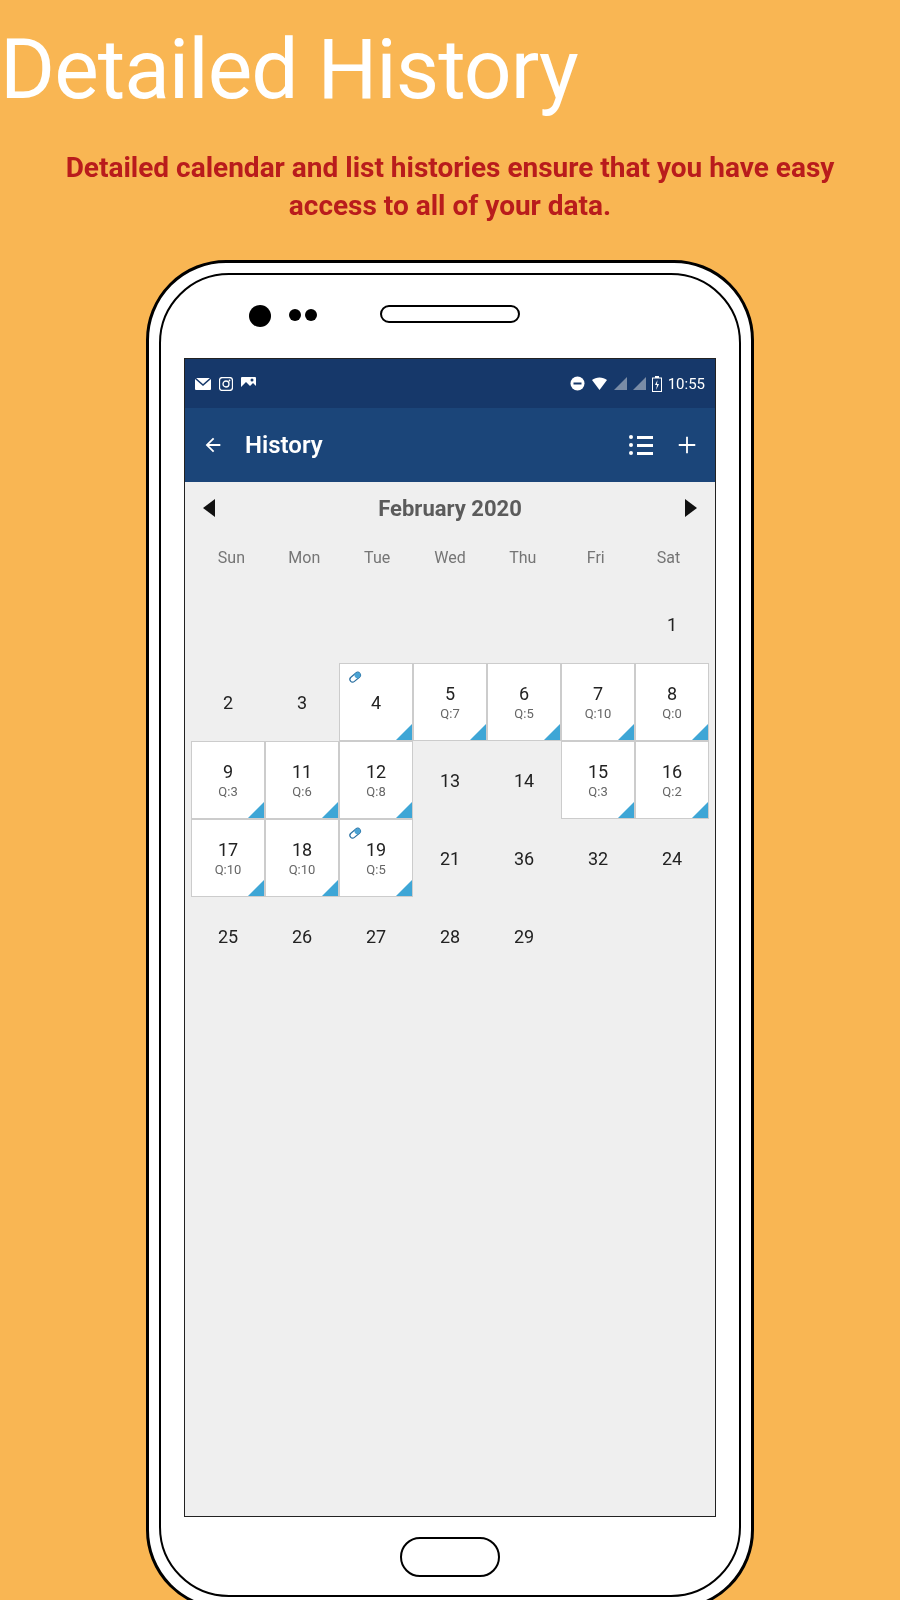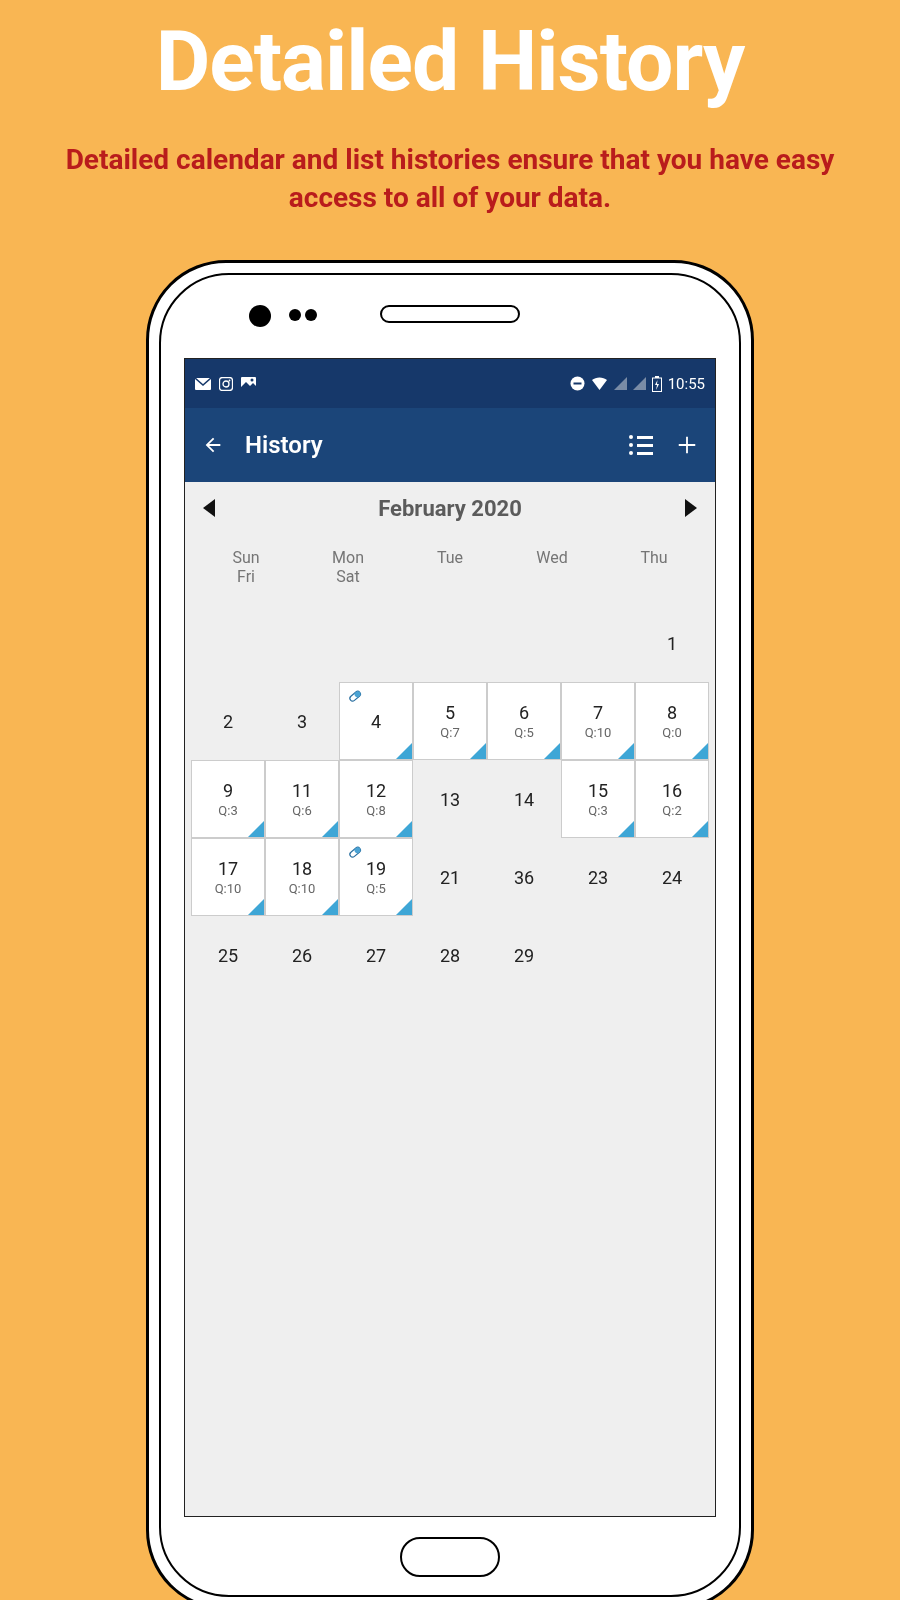--- a/index.html
+++ b/index.html
@@ -7,23 +7,23 @@
   width: 900px;
   height: 1600px;
   background: #f9b653;
   font-family: -apple-system, "Segoe UI", Roboto, Arial, sans-serif;
   overflow: hidden;
   position: relative;
 }
 .hero-title {
   color: #fff;
   font-size: 84px;
-  font-weight: 700;
-  text-align: center;
-  margin-top: 12px;
+  font-weight: 400;
+  text-align: left;
+  margin-top: 20px;
   letter-spacing: -1px;
 }
 .hero-sub {
   color: #b91c1c;
   font-size: 28px;
   font-weight: 700;
   text-align: center;
   margin: 30px auto 0;
   line-height: 1.35;
   max-width: 780px;
@@ -103,21 +103,21 @@
   height: 52px;
   display: flex;
   align-items: center;
   justify-content: space-between;
   padding: 0 18px;
 }
 .month-title { color: #5b5b5b; font-weight: 700; font-size: 22px; text-align: center; }
 .tri-l, .tri-r { width: 0; height: 0; cursor: pointer; }
 .tri-l { border-top: 9px solid transparent; border-bottom: 9px solid transparent; border-right: 12px solid #111; }
 .tri-r { border-top: 9px solid transparent; border-bottom: 9px solid transparent; border-left: 12px solid #111; }
-.weekdays { display: grid; grid-template-columns: repeat(5,1fr); padding: 14px 10px 18px; }
+.weekdays { display: grid; grid-template-columns: repeat(7,1fr); padding: 14px 10px 18px; }
 .weekdays div { text-align: center; color: #757575; font-size: 16px; }
 .grid { display: grid; grid-template-columns: repeat(7,1fr); padding: 0 6px; }
 .cell {
   height: 78px;
   position: relative;
   display: flex;
   flex-direction: column;
   align-items: center;
   justify-content: center;
   font-size: 18px;
@@ -378,21 +378,21 @@
           <div class="q">Q:5</div>
           <div class="corner"></div>
         </div>
         <div class="cell">
           <div>21</div>
         </div>
         <div class="cell">
           <div>36</div>
         </div>
         <div class="cell">
-          <div>23</div>
+          <div>32</div>
         </div>
         <div class="cell">
           <div>24</div>
         </div>
         <div class="cell">
           <div>25</div>
         </div>
         <div class="cell">
           <div>26</div>
         </div>

